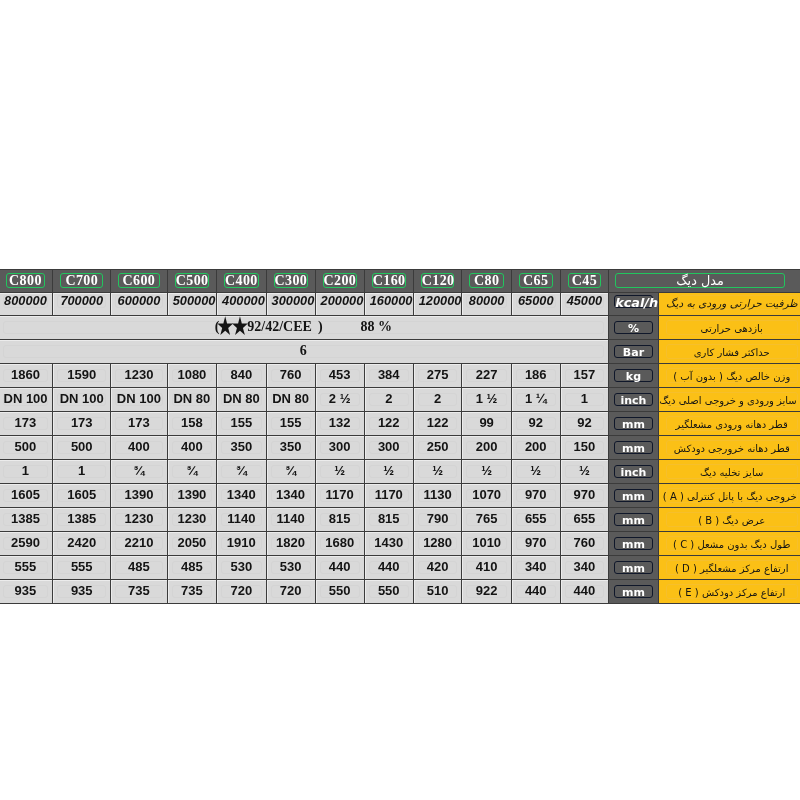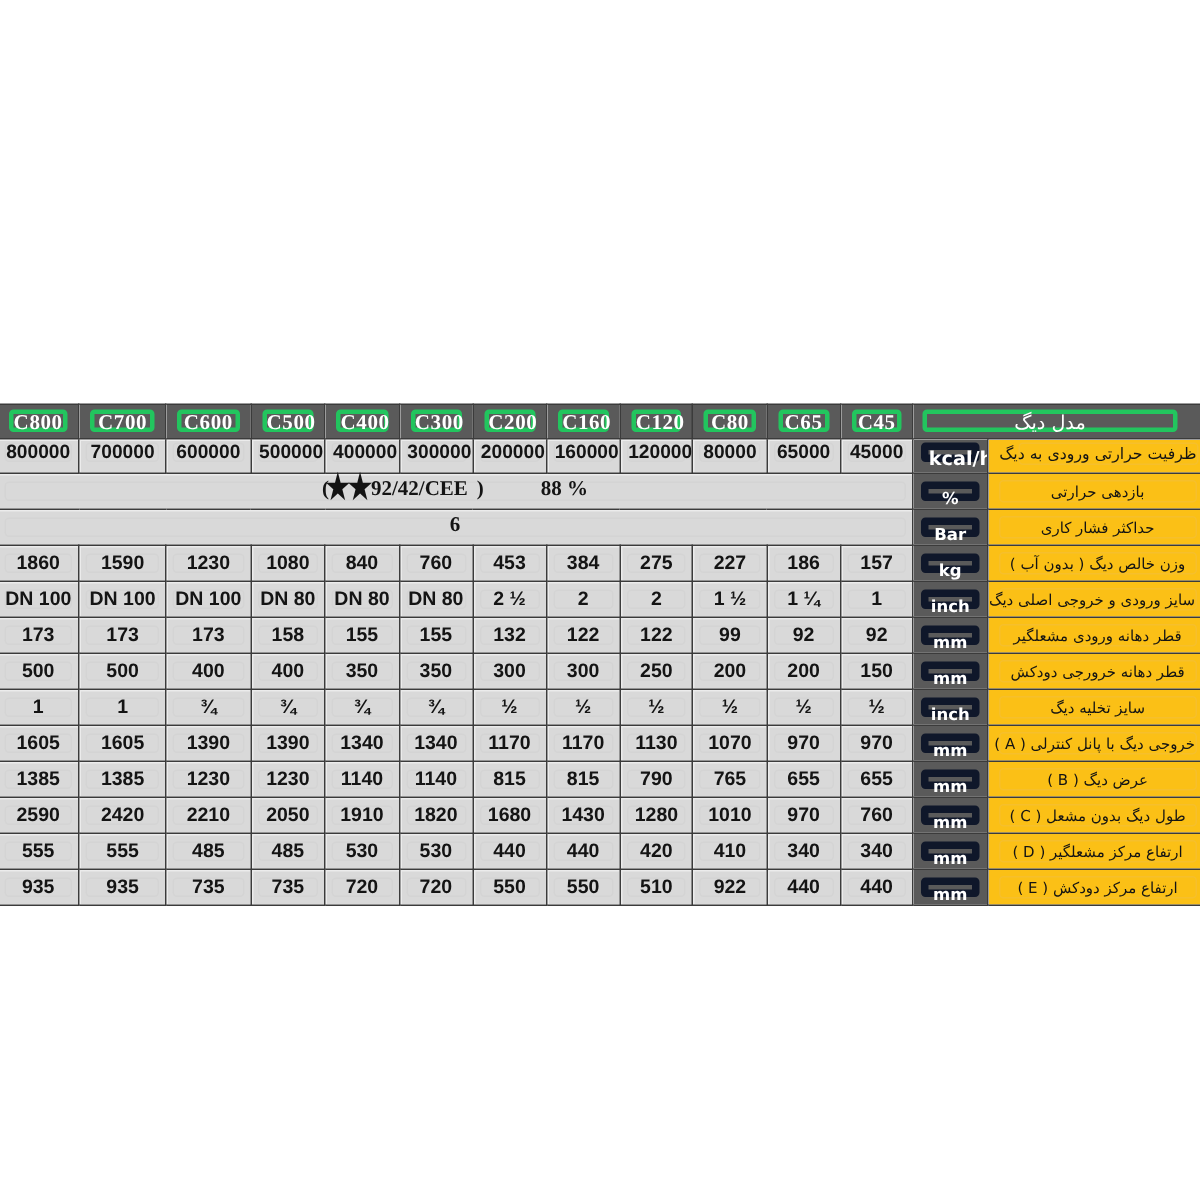--- a/index.html
+++ b/index.html
@@ -10,33 +10,33 @@
       overflow:hidden;white-space:nowrap;line-height:1;}
   table.spec td.eff .stars > i{position:absolute;left:0;top:-3.8px;font-style:normal;
       font-family:"DejaVu Sans",sans-serif;font-size:26px;font-weight:normal;
       letter-spacing:-4.5px;line-height:0;white-space:nowrap;color:#141414;
       transform:scaleX(0.79);transform-origin:left top;}
 
   
   tr.hdr-row td{height:22px;background:#5a5a5a;color:#ffffff;
       font-family:"Liberation Serif",serif;font-weight:bold;font-size:14px;letter-spacing:0.4px;}
   tr.hdr-row .chip{display:block;height:15px;margin:2px 7px 4px 7px;
-      border:3px solid #22c55e;border-radius:3px;line-height:14px;box-sizing:border-box;text-align:center;}
+      border:1px solid #22c55e;border-radius:3px;line-height:14px;box-sizing:border-box;text-align:center;}
 
   
   td.val{height:18.9px;background:#d9d9d9;color:#141414;
       font-family:"Liberation Sans",sans-serif;font-weight:bold;font-size:13px;
       box-shadow:inset 0 1px 0 0 #ececec, inset 1px 0 0 0 #ececec;}
   td.val .chip{display:block;height:13px;margin:1px 4px;border:1px solid #d4d4d4;
       border-radius:3px;line-height:10px;box-sizing:border-box;}
 
   
   td.unit{background:#5a5a5a;color:#ffffff;box-shadow:none;
       font-family:"DejaVu Sans",sans-serif;font-weight:bold;font-size:11px;}
-  td.unit .chip{display:block;height:13px;margin:1px 5px;border:5px solid #0f172a;
+  td.unit .chip{display:block;height:13px;margin:1px 5px;border:1px solid #0f172a;
       border-radius:3px;line-height:13px;box-sizing:border-box;}
 
   
   td.lbl{background:#fbc016;color:#141414;font-family:"DejaVu Sans",sans-serif;
       font-size:10px;font-weight:normal;direction:rtl;text-align:center;box-shadow:none;}
   td.lbl .chip{display:block;height:15px;margin:4px 7px;border:1px solid #f6bf2c;
       border-radius:3px;line-height:15px;box-sizing:border-box;}
 
   td.merged{font-family:"Liberation Serif",serif;font-weight:bold;font-size:14px;}
   td.eff .eff-inner{display:inline-block;white-space:nowrap;}
@@ -45,21 +45,21 @@
   td.eff .stars{display:inline-block;width:30px;height:1px;position:relative;vertical-align:baseline;
       font-size:0;line-height:0;margin:0 0 0 -3px;overflow:visible;}
   td.eff .dir{margin-left:1px;}
   td.eff .cp{margin-left:6px;}
   td.eff .effv{margin-left:38px;}
   tr.hdr-row td.title{font-family:"DejaVu Sans",sans-serif;font-weight:normal;font-size:12.8px;
       letter-spacing:0;direction:rtl;}
   tr.hdr-row td.title .chip{line-height:13px;margin:2px 20px 4px 6px;}
   tr.r0 td{height:21.5px;}
   tr.r0 td.val{font-size:12.8px;}
-  tr.r0 td.val .chip{margin:1px 4px 5px 4px;}
+  tr.r0 td.val .chip{margin:1px 4px 5px 4px;font-style:italic;}
   tr.r0 td.unit .chip{margin:1px 5px 5px 5px;}
   tr.r0 td.lbl .chip{margin:1px 6px 4px 20px;}
   tr.r0 td.lbl{font-size:10.5px;}
 </style>
 </head>
 <body>
 
 <div id="sheet">
 <table class="spec">
 <colgroup>

